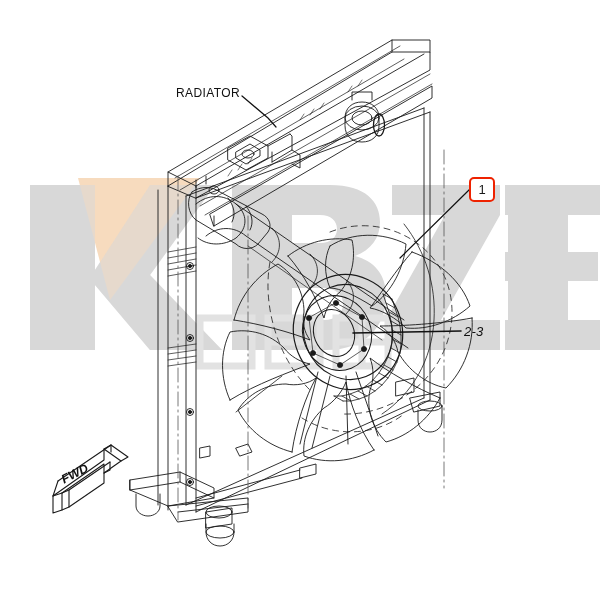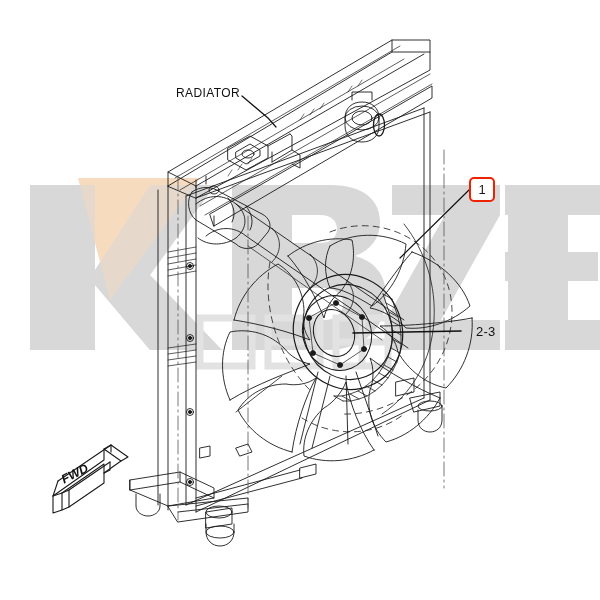--- a/index.html
+++ b/index.html
@@ -19,21 +19,21 @@
     font-size:13px;color:#1a1a1a;line-height:1;
   }
   #callout-1{
     left:469px;top:177px;width:26px;height:25px;
     border:2px solid #ee2200;border-radius:5px;
   }
   .plain-label{
     position:absolute;z-index:4;color:#111111;white-space:nowrap;
   }
   #label-radiator{left:176px;top:86px;font-size:12px;letter-spacing:.4px;}
-  #label-2-3{left:476px;top:324px;font-size:13px;letter-spacing:.2px;}
+  #label-2-3{left:464px;top:324px;font-size:13px;letter-spacing:.2px;font-style:italic;}
   #label-fwd{
     position:absolute;z-index:4;left:59px;top:474px;
     font-size:12.5px;font-style:italic;font-weight:bold;color:#111;
     transform:rotate(-27deg);transform-origin:0 0;letter-spacing:0px;
   }
 </style>
 </head>
 <body>
 
 <div id="stage">

